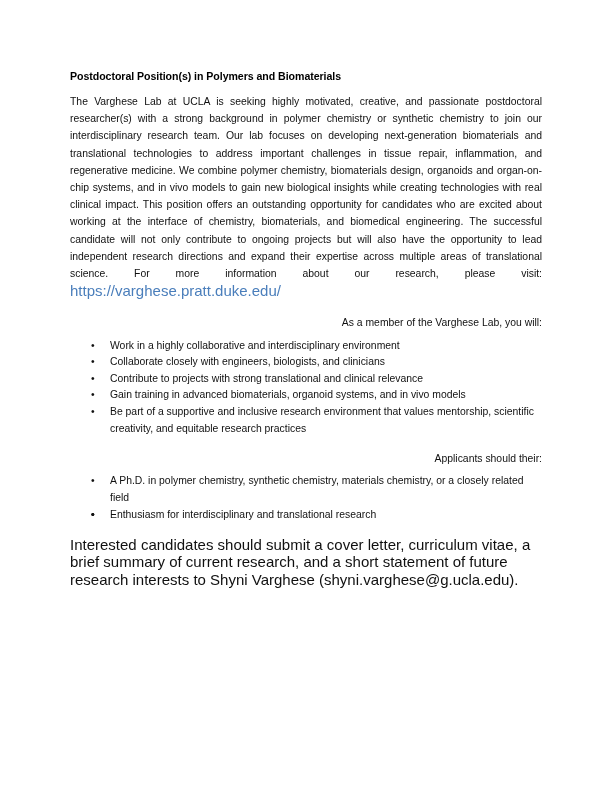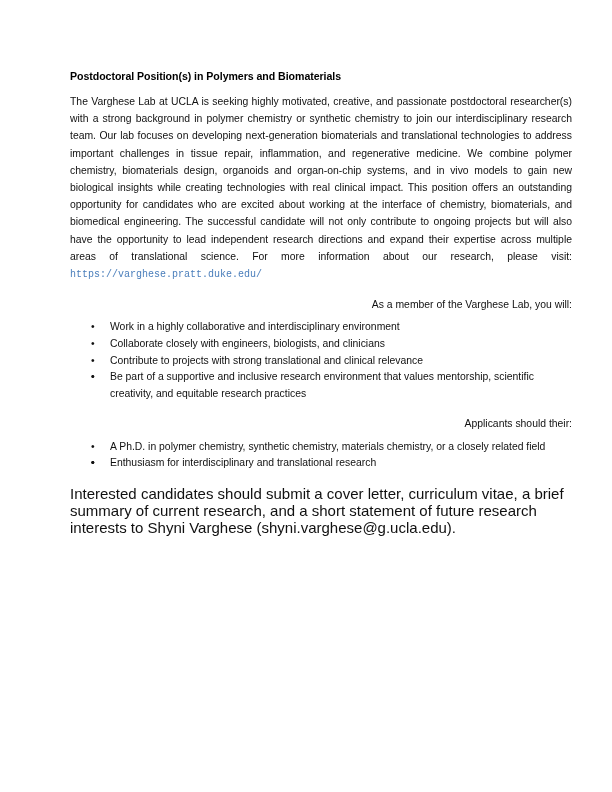--- a/index.html
+++ b/index.html
@@ -13,21 +13,21 @@
     font-family: "Liberation Sans", sans-serif;
     color: #101010;
     -webkit-font-smoothing: antialiased;
   }
   #page {
     position: relative;
     width: 612px;
     height: 792px;
     background: #ffffff;
     box-sizing: border-box;
-    padding: 68px 40px 0 70px;
+    padding: 68px 70px 0 70px;
   }
   .doc-title {
     font-size: 10.6px;
     font-weight: bold;
     line-height: 16px;
     margin: 0 0 9px 0;
     letter-spacing: -0.05px;
     color: #000000;
   }
   .para {
@@ -39,24 +39,23 @@
   .para.justified {
     text-align: justify;
     text-justify: inter-word;
   }
   .para.lead {
     margin-bottom: 0;
   }
   .link {
     color: #4a7ebb;
     text-decoration: none;
-    font-size: 10px;
+    font-size: 15px;
     line-height: 17.2px;
     display: inline;
-    font-family: Liberation Mono, monospace;
   }
   .section-lead {
     font-size: 10.4px;
     line-height: 17.2px;
     margin: 13px 0 6px 0;
     color: #101010;
     text-align: right;
   }
   ul.bullets {
     list-style: none;
@@ -108,20 +107,21 @@
     <li>
       <span class="bullet-dot">•</span>
       <span>Collaborate closely with engineers, biologists, and clinicians</span>
     </li>
     <li>
       <span class="bullet-dot">•</span>
       <span>Contribute to projects with strong translational and clinical relevance</span>
     </li>
     <li>
       <span class="bullet-dot">•</span>
+      <span>Gain training in advanced biomaterials, organoid systems, and in vivo models</span>
     </li>
     <li>
       <span class="bullet-dot">•</span>
       <span>Be part of a supportive and inclusive research environment that values mentorship, scientific creativity, and equitable research practices</span>
     </li>
   </ul>
 
   <p class="section-lead">Applicants should their:</p>
 
   <ul class="bullets">

